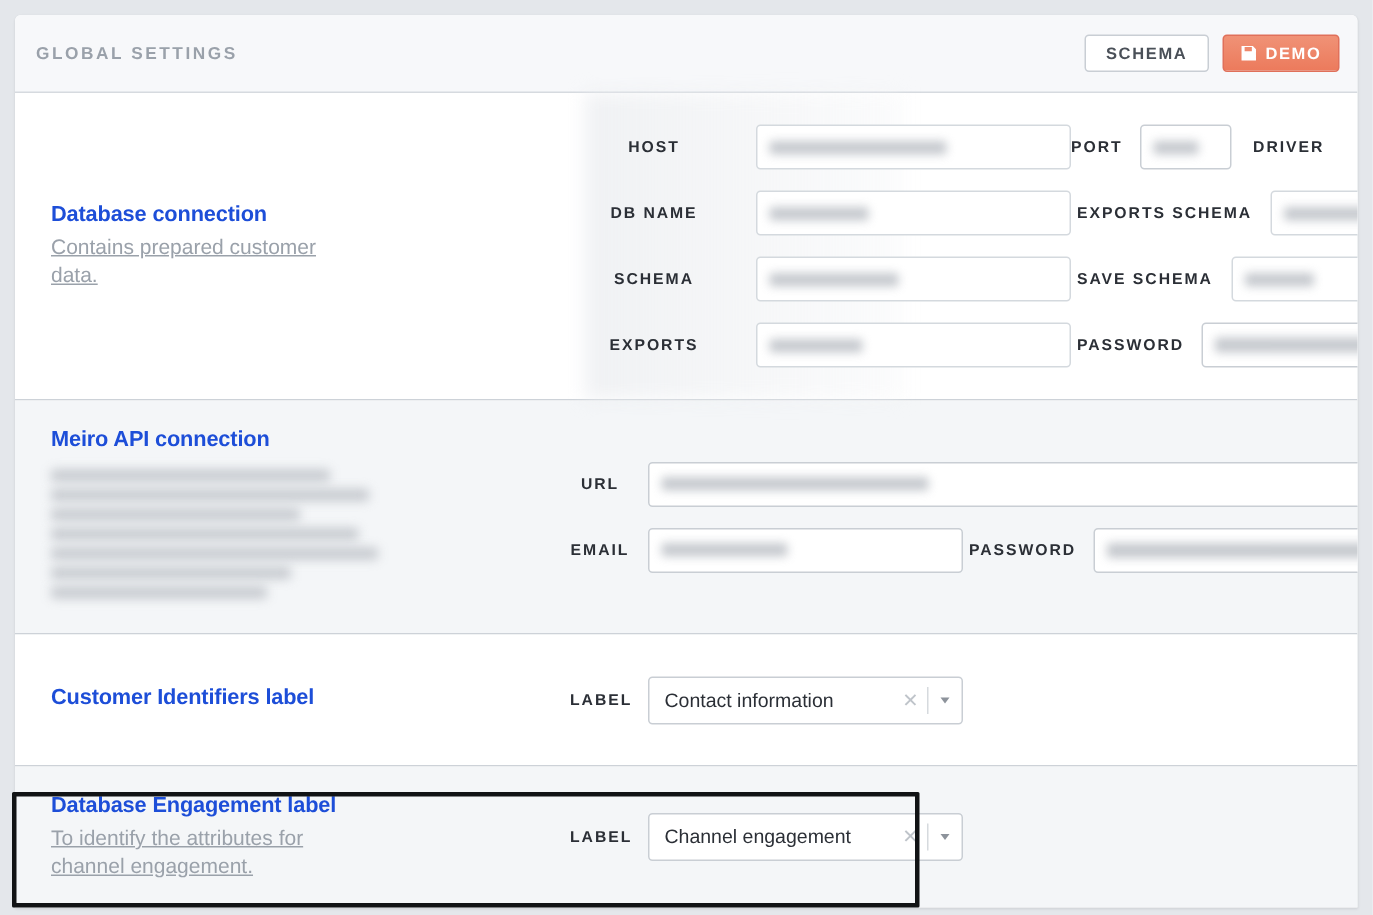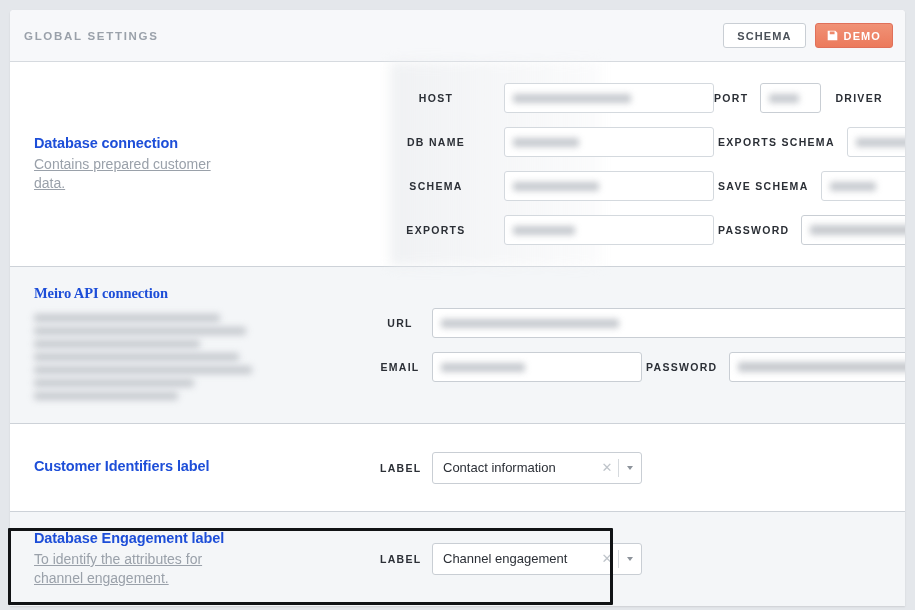--- a/index.html
+++ b/index.html
@@ -72,21 +72,21 @@
   .section.tall { min-height: 205px; }
 
   .sec-left {
     width: 370px;
     flex: 0 0 370px;
     padding: 0 18px 0 24px;
     display: flex; flex-direction: column; justify-content: center;
     position: relative;
     z-index: 2;
   }
-  .sec-left.topalign { justify-content: space-between; font-family: Liberation Serif, serif; }
+  .sec-left.topalign { justify-content: space-between; }
   .sec-title {
     font-size: 14.5px;
     font-weight: bold;
     color: #1d4ed8;
     letter-spacing: -0.1px;
     margin-bottom: 4px;
   }
   .sec-desc {
     font-size: 14px;
     color: #9aa1aa;

